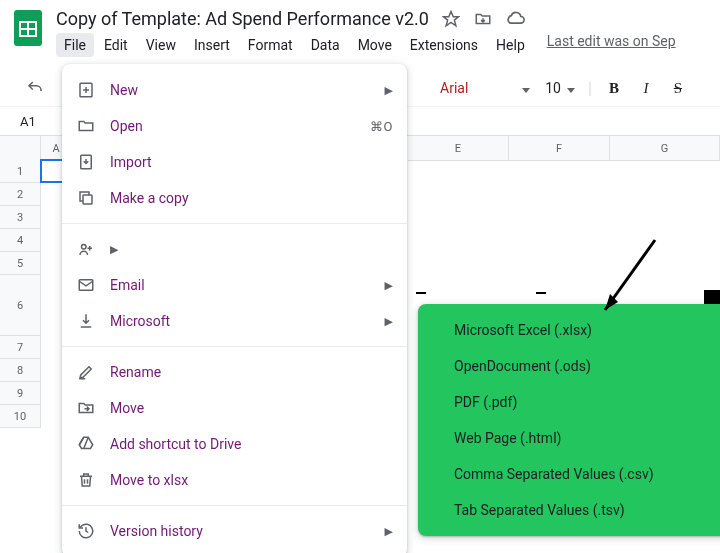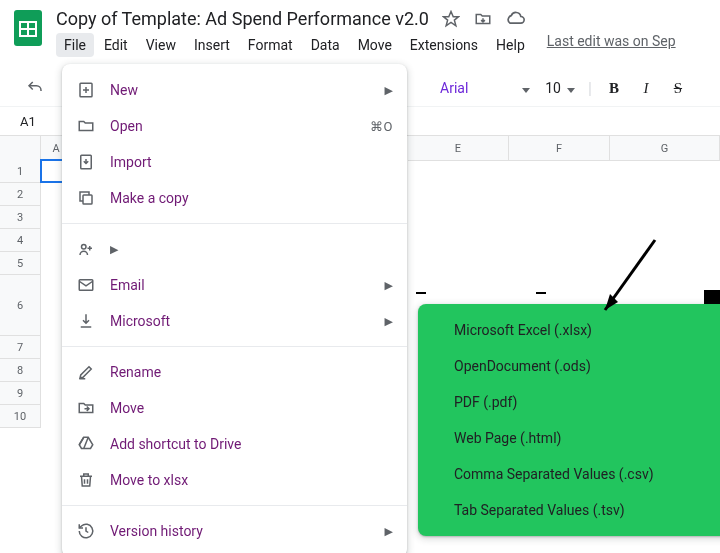--- a/index.html
+++ b/index.html
@@ -86,21 +86,21 @@
      position:absolute;
      left:430px;
      top:0; height:36px;
      display:flex;align-items:center;
      gap:4px;
   }
   .font-select {
     display:flex;align-items:center;justify-content:space-between;
     padding:0 6px 0 10px;
     width:90px;height:24px;
-    font-size:14px;color:#6d28d9;
+    font-size:14px;color:#b91c1c;
     border-radius:4px;
   }
   .size-select {
     display:flex;align-items:center;justify-content:center;
     width:40px;height:24px;font-size:14px;gap:6px;
   }
   .fmt-btn {
     width:28px;height:28px;display:flex;align-items:center;justify-content:center;
     font-size:15px;font-family:serif;
   }

